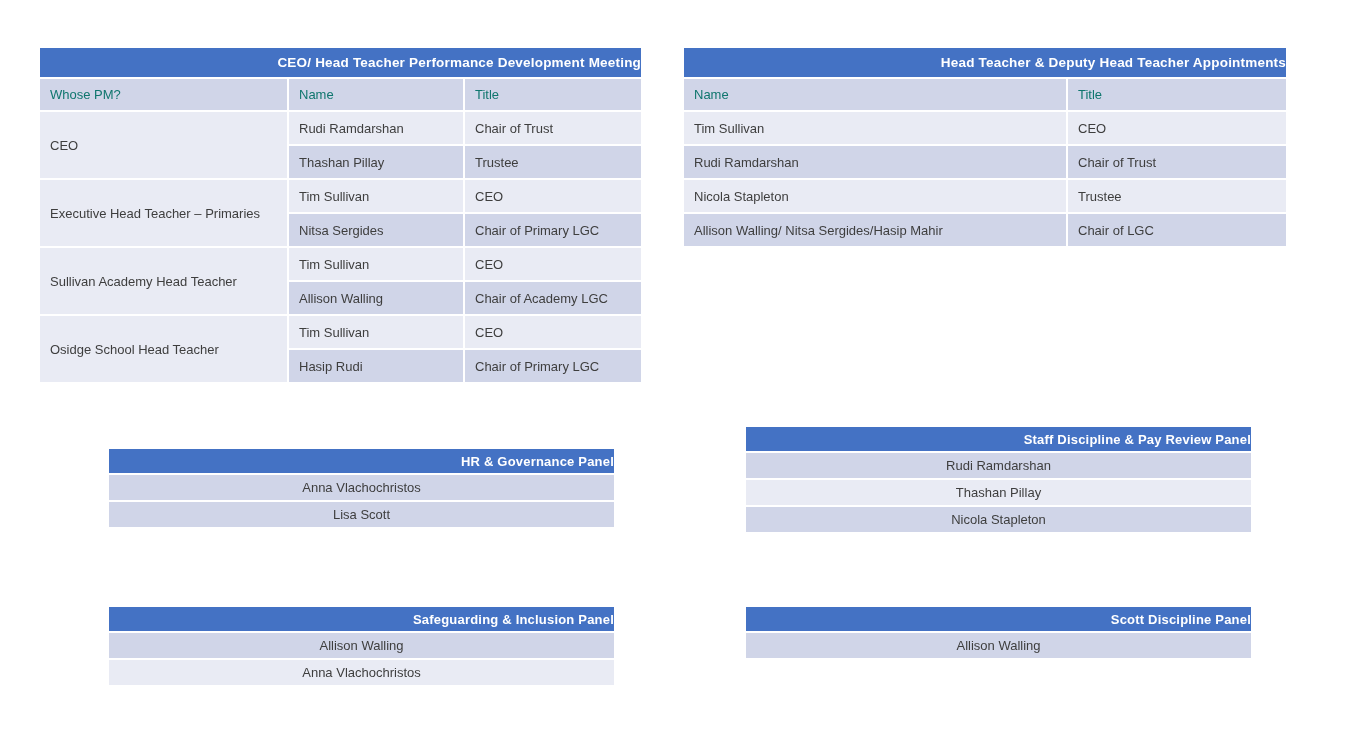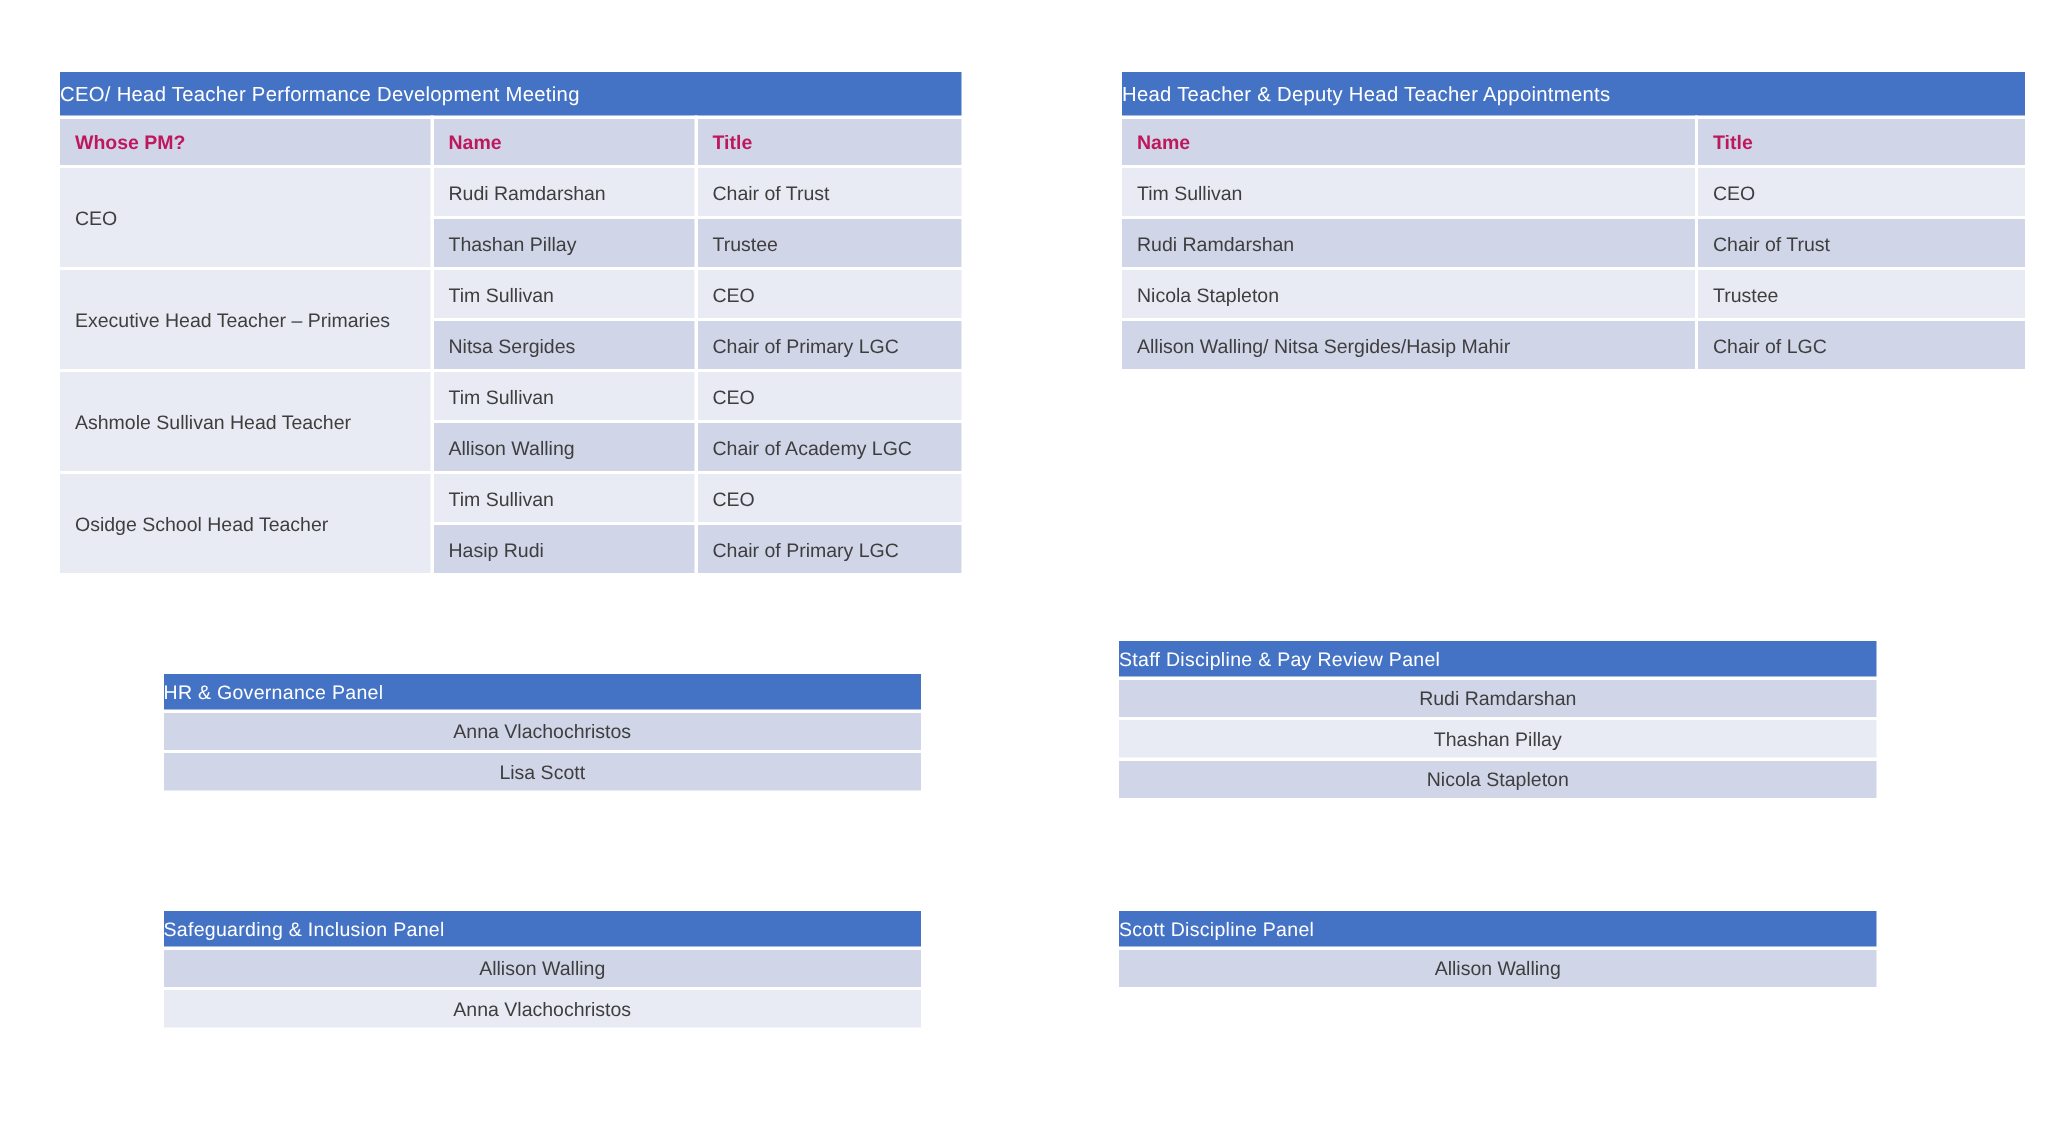--- a/index.html
+++ b/index.html
@@ -26,40 +26,40 @@
     padding: 0 0 0 10px;
     text-align: left;
     font-weight: normal;
     vertical-align: middle;
     overflow: hidden;
     white-space: nowrap;
   }
   .tbl-title {
     background: #4472c4;
     color: #ffffff;
-    font-weight: normal;
-    text-align: left;
+    font-weight: bold;
+    text-align: right;
     height: 29px;
     font-size: 13.5px;
     padding: 0;
     letter-spacing: 0.2px;
   }
   .colhead td, .colhead th {
     background: #d0d5e8;
-    color: #be185d;
-    font-weight: bold;
+    color: #0f766e;
+    font-weight: normal;
     height: 31px;
   }
   .row-light { background: #e9ebf4; }
   .row-dark  { background: #d0d5e8; }
   .bigrow td { height: 32px; }
   .whose-cell { background: #e9ebf4; }
 
   .t-pm     { position: absolute; left: 38px;  top: 46px;  width: 603px; }
-  .t-appt   { position: absolute; left: 746px; top: 46px;  width: 604px; }
+  .t-appt   { position: absolute; left: 682px; top: 46px;  width: 604px; }
   .p-hr     { position: absolute; left: 107px; top: 447px; width: 509px; }
   .p-staff  { position: absolute; left: 744px; top: 425px; width: 509px; }
   .p-safe   { position: absolute; left: 107px; top: 605px; width: 509px; }
   .p-pupil  { position: absolute; left: 744px; top: 605px; width: 509px; }
 
   .panel-table .tbl-title { height: 24px; font-size: 13px; margin-top: 36px; }
   .panel-table td {
     text-align: center;
     padding: 0;
     height: 25px;
@@ -97,21 +97,21 @@
     <tr class="bigrow row-light">
       <td class="whose-cell" rowspan="2">Executive Head Teacher – Primaries</td>
       <td>Tim Sullivan</td>
       <td>CEO</td>
     </tr>
     <tr class="bigrow row-dark">
       <td>Nitsa Sergides</td>
       <td>Chair of Primary LGC</td>
     </tr>
     <tr class="bigrow row-light">
-      <td class="whose-cell" rowspan="2">Ashmole Sullivan Head Teacher</td>
+      <td class="whose-cell" rowspan="2">Sullivan Academy Head Teacher</td>
       <td>Tim Sullivan</td>
       <td>CEO</td>
     </tr>
     <tr class="bigrow row-dark">
       <td>Allison Walling</td>
       <td>Chair of Academy LGC</td>
     </tr>
     <tr class="bigrow row-light">
       <td class="whose-cell" rowspan="2">Osidge School Head Teacher</td>
       <td>Tim Sullivan</td>

